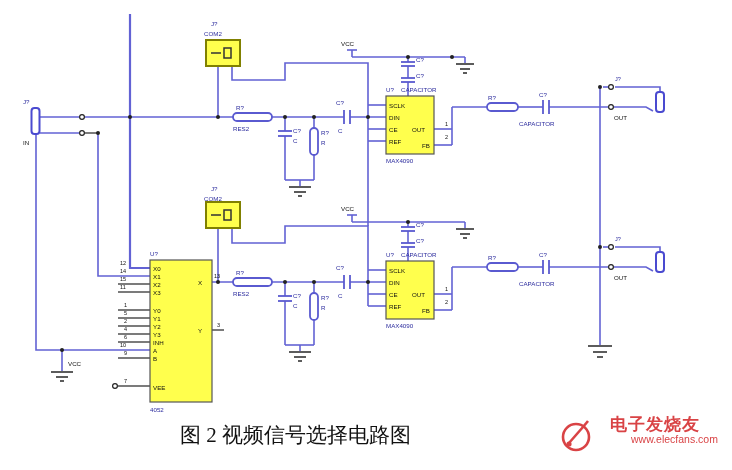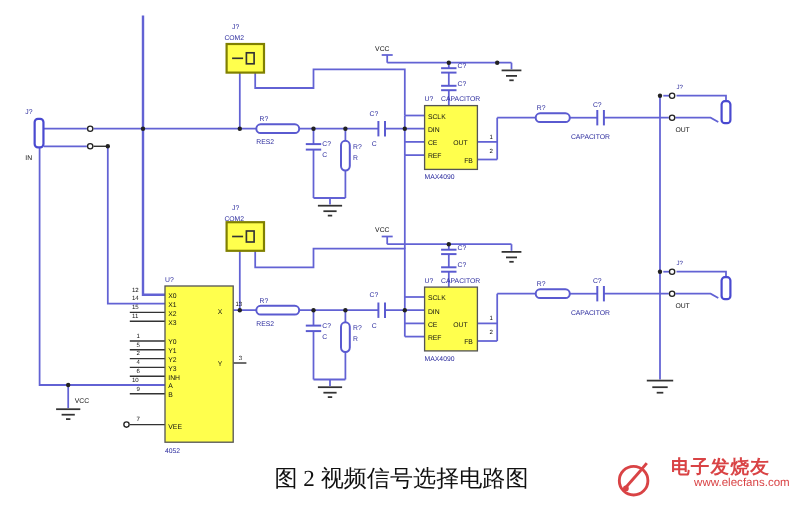--- a/index.html
+++ b/index.html
@@ -1,21 +1,21 @@
 <!DOCTYPE html>
 <html><head>
 <meta charset="utf-8">
 <style>
   html,body{margin:0;padding:0;background:#fff;}
   .stage{position:relative;width:732px;height:470px;background:#fff;overflow:hidden;
          font-family:"Liberation Sans",sans-serif;}
   svg text{font-family:"Liberation Sans",sans-serif;}
   .lb{fill:#2d2d9e;}
   .lk{fill:#111111;}
-  .caption{position:absolute;left:180px;top:421px;width:370px;text-align:center;
+  .caption{position:absolute;left:180px;top:421px;width:370px;text-align:left;
            font-family:"Liberation Serif",serif;font-size:21px;color:#111;}
   .watermark{position:absolute;left:559px;top:416px;display:flex;gap:17px;color:#d94345;}
   .wm-text{display:flex;flex-direction:column;line-height:1.05;}
   .wm-brand{font-size:17px;font-weight:bold;letter-spacing:1px;font-family:"Liberation Sans",sans-serif;}
   .wm-url{font-size:10.5px;font-family:"Liberation Sans",sans-serif;margin-left:21px;}
 </style>
 </head>
 <body>
 
 <div class="stage">

